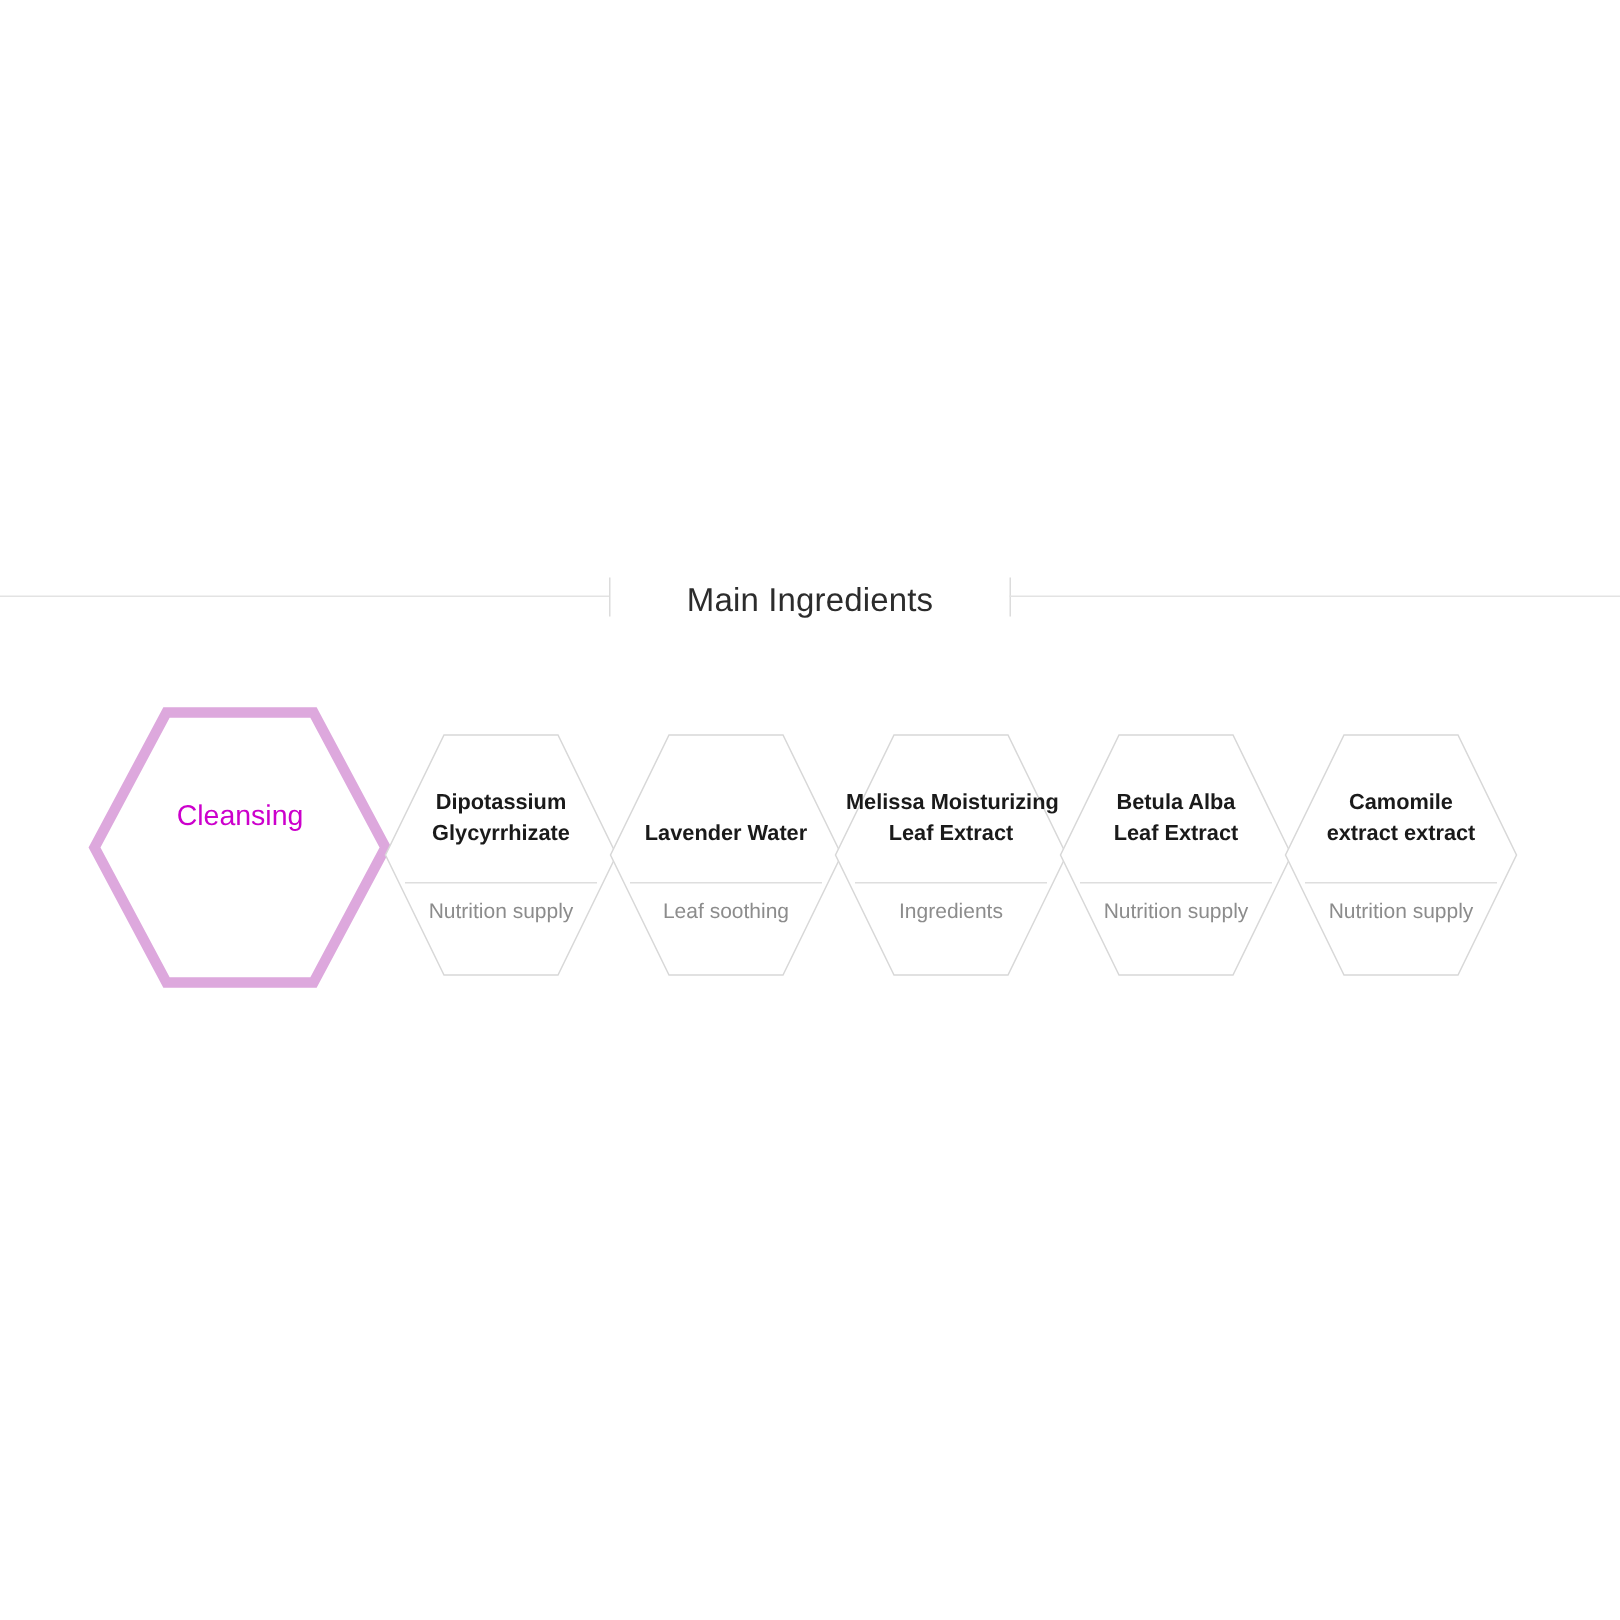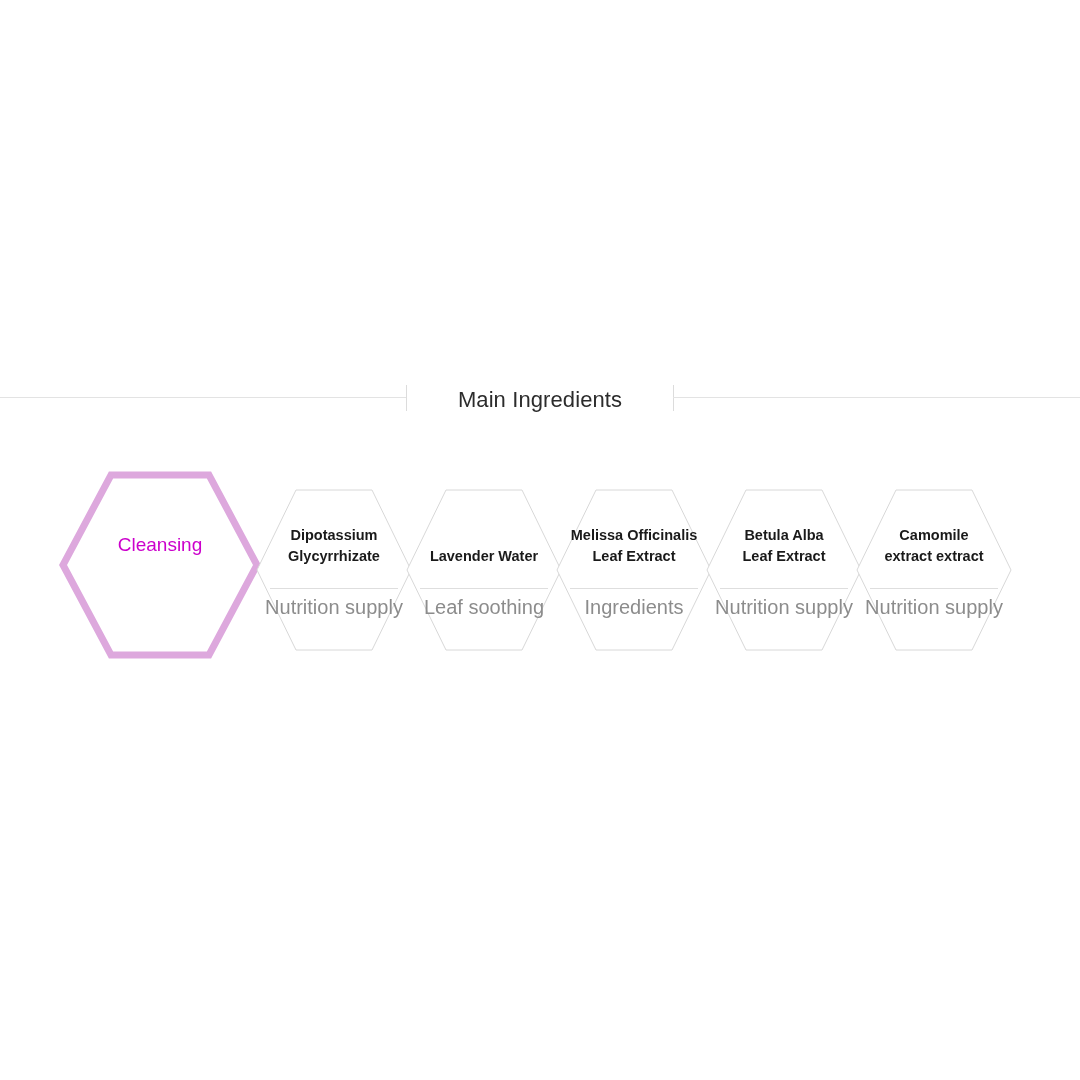--- a/index.html
+++ b/index.html
@@ -114,21 +114,21 @@
     font-weight: bold;
   }
   .hex-secondary .hex-title.two-line { top: 36px; }
   .hex-secondary .hex-title.one-line { top: 57px; }
   .hex-secondary .hex-title span { display: block; }
 
   .hex-secondary .hex-sub {
     left: 8px;
     width: 140px;
     top: 108px;
-    font-size: 20px;
+    font-size: 14px;
     line-height: 20px;
     color: #8c8c8c;
   }
 
   .hex-divider {
     position: absolute;
     top: 99px;
     left: 14px;
     width: 128px;
     height: 1px;
@@ -180,21 +180,21 @@
       </div>
       <div class="hex-divider"></div>
       <div class="hex-label hex-sub">Leaf soothing</div>
     </div>
 
     <div class="hex hex-secondary" style="left:556px; top:19px;">
       <svg width="156" height="162" viewBox="0 0 156 162">
         <polygon points="40,1 116,1 155,81 116,161 40,161 1,81" fill="#ffffff" stroke="#d8d8d8" stroke-width="1"></polygon>
       </svg>
       <div class="hex-label hex-title two-line">
-        <span>Melissa Officinalis</span>
+        <span>Melissa Moisturizing</span>
         <span>Leaf Extract</span>
       </div>
       <div class="hex-divider"></div>
       <div class="hex-label hex-sub">Ingredients</div>
     </div>
 
     <div class="hex hex-secondary" style="left:706px; top:19px;">
       <svg width="156" height="162" viewBox="0 0 156 162">
         <polygon points="40,1 116,1 155,81 116,161 40,161 1,81" fill="#ffffff" stroke="#d8d8d8" stroke-width="1"></polygon>
       </svg>

